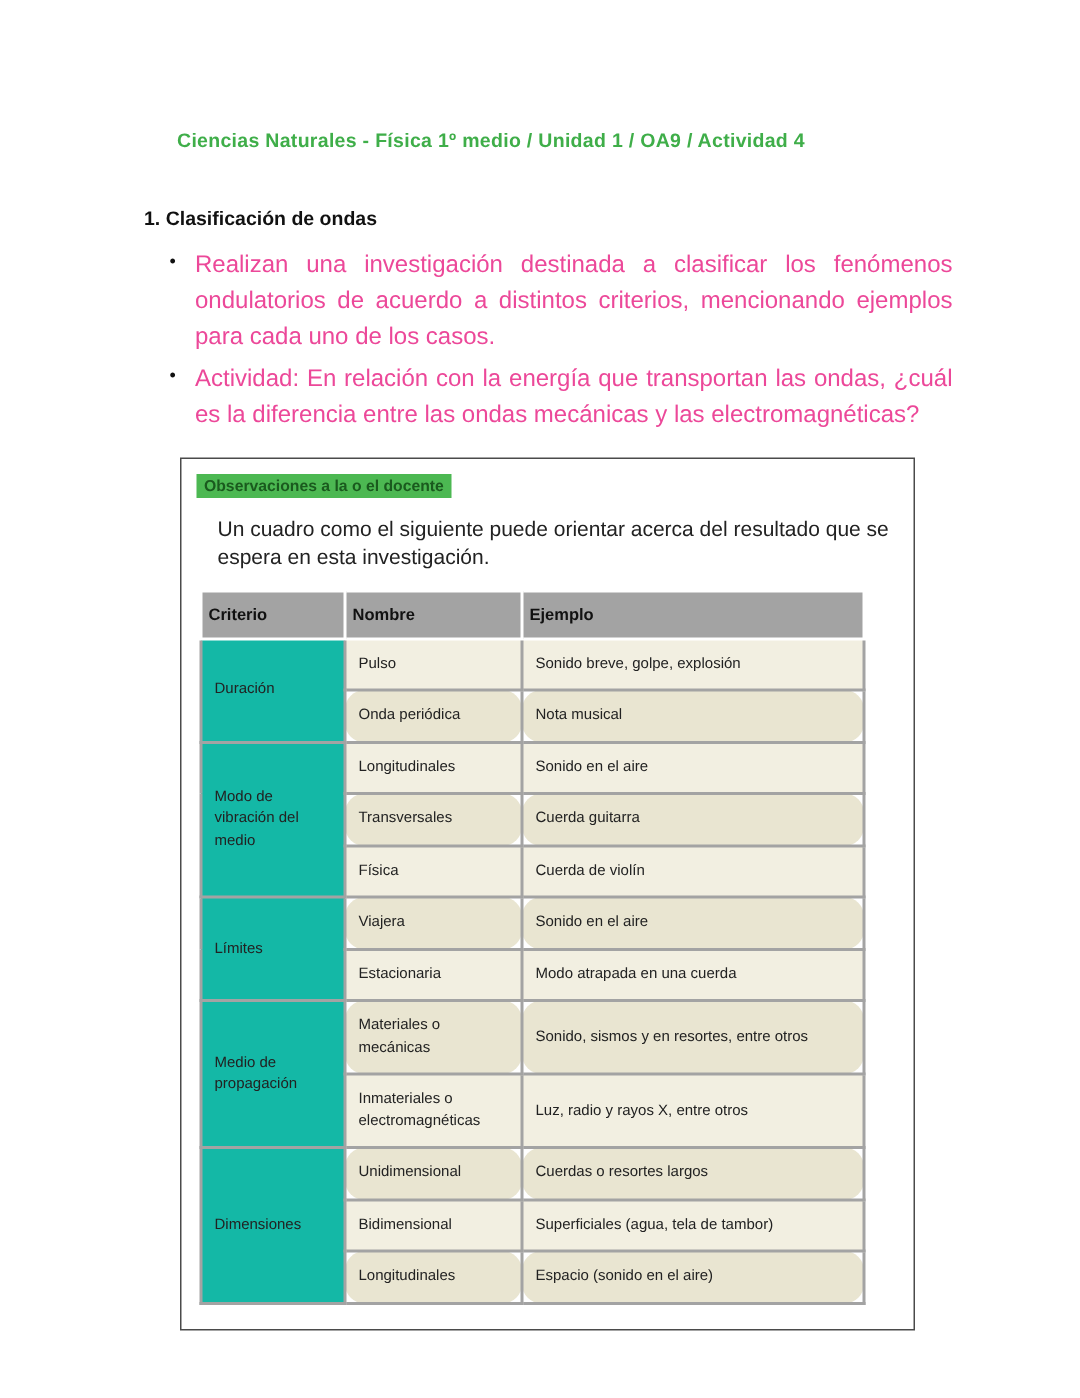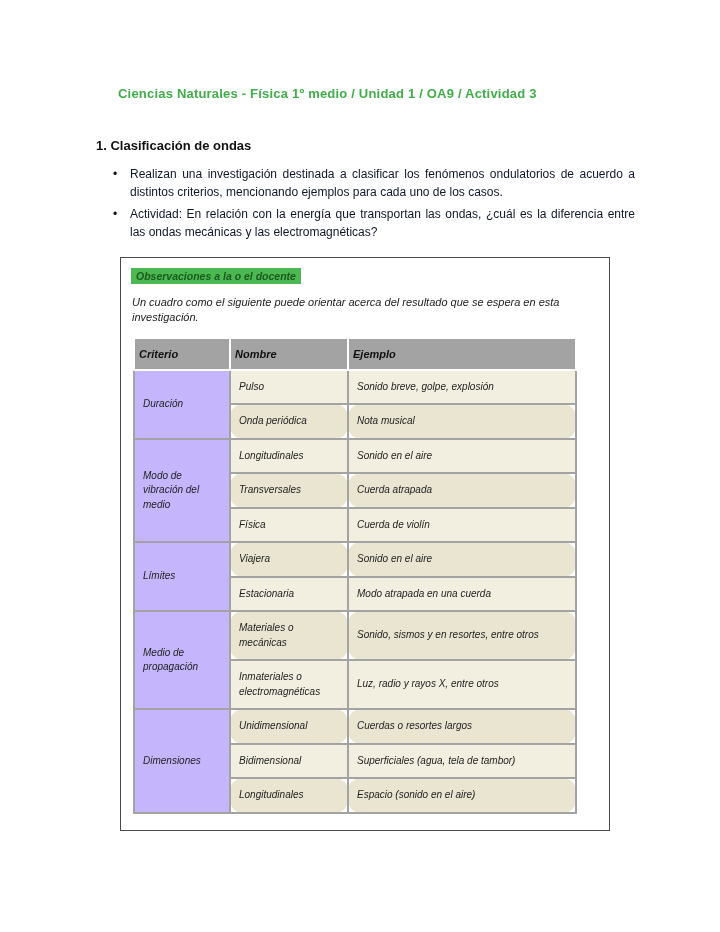--- a/index.html
+++ b/index.html
@@ -29,54 +29,53 @@
     color: #111111;
   }
   ul.bullets {
     margin: 12px 0 0 0;
     padding: 0 0 0 130px;
     width: 505px;
     list-style: none;
   }
   ul.bullets li {
     position: relative;
-    font-size: 12px;
+    font-size: 16px;
     line-height: 1.5;
     text-align: justify;
     margin-bottom: 4px;
-    color: #0f172a;
+    color: #ec4899;
   }
   ul.bullets li::before {
     content: "•";
     position: absolute;
     left: -17px;
     top: 0;
     font-size: 12px;
     color: #111111;
   }
   .note-box {
     box-sizing: border-box;
     margin: 16px 0 0 120px;
     width: 490px;
     border: 1px solid #4a4a4a;
     padding: 8px 10px 16px 10px;
     background: #ffffff;
-    font-style: italic;
   }
   .note-label {
     display: inline-block;
     background: #4cb852;
     color: #1a5a1e;
     font-weight: bold;
     font-size: 10.5px;
     padding: 2px 5px;
   }
   .note-intro {
-    margin: 11px 0 12px 1px;
-    font-size: 11px;
+    margin: 11px 0 12px 14px;
+    font-size: 14px;
     color: #222222;
     line-height: 1.35;
   }
   table.classification {
     border-collapse: collapse;
     margin-left: 2px;
     width: 442px;
     table-layout: fixed;
     font-size: 10px;
   }
@@ -93,28 +92,28 @@
     border: 2px solid #a3a3a3;
     padding: 9px 8px;
     vertical-align: middle;
     color: #222222;
     line-height: 1.45;
     word-wrap: break-word;
   }
   .col-crit   { width: 96px; }
   .col-nombre { width: 118px; }
   .col-ej     { width: 228px; }
-  td.crit { background: #c4b5fd; }
+  td.crit { background: #14b8a6; }
   td.shade-a { background: #f2efe1; }
   td.shade-b { background: #e9e5d1; border-radius: 13px; }
 </style>
 </head>
 <body>
 
-<div class="doc-title">Ciencias Naturales - Física 1º medio / Unidad 1 / OA9 / Actividad 3</div>
+<div class="doc-title">Ciencias Naturales - Física 1º medio / Unidad 1 / OA9 / Actividad 4</div>
 
 <div class="section-title">1. Clasificación de ondas</div>
 
 <ul class="bullets">
   <li>Realizan una investigación destinada a clasificar los fenómenos ondulatorios de acuerdo a distintos criterios, mencionando ejemplos para cada uno de los casos.</li>
   <li>Actividad: En relación con la energía que transportan las ondas, ¿cuál es la diferencia entre las ondas mecánicas y las electromagnéticas?</li>
 </ul>
 
 <div class="note-box">
   <span class="note-label">Observaciones a la o el docente</span>
@@ -145,21 +144,21 @@
         <td class="shade-b">Nota musical</td>
       </tr>
 
       <tr>
         <td class="crit" rowspan="3">Modo de vibración del medio</td>
         <td class="shade-a">Longitudinales</td>
         <td class="shade-a">Sonido en el aire</td>
       </tr>
       <tr>
         <td class="shade-b">Transversales</td>
-        <td class="shade-b">Cuerda atrapada</td>
+        <td class="shade-b">Cuerda guitarra</td>
       </tr>
       <tr>
         <td class="shade-a">Física</td>
         <td class="shade-a">Cuerda de violín</td>
       </tr>
 
       <tr>
         <td class="crit" rowspan="2">Límites</td>
         <td class="shade-b">Viajera</td>
         <td class="shade-b">Sonido en el aire</td>

